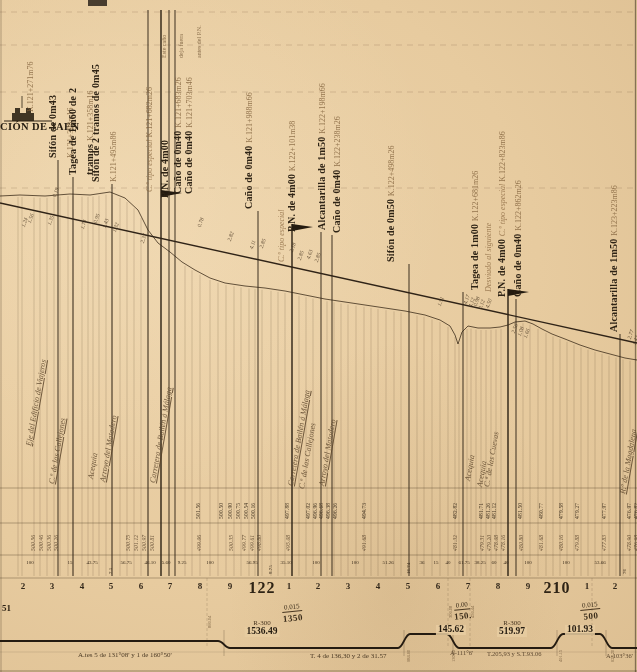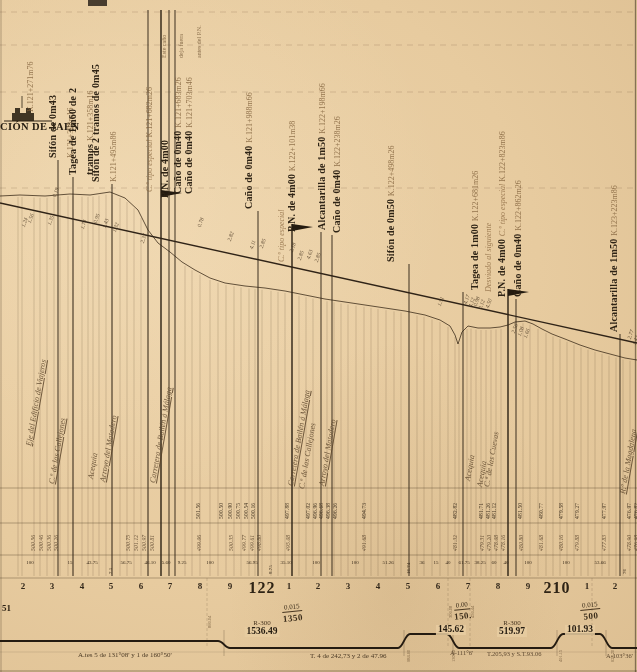--- a/index.html
+++ b/index.html
@@ -409,15 +409,15 @@
         <div class="r">R-300</div>
         <div class="len">519.97</div>
       </div>
       <div class="cseg" style="left: 580px; top: 625px; position: absolute;">
         <div class="len">101.93</div>
       </div>
       <div class="angle" style="left: 450px; top: 649px; position: absolute;">A-111°6'</div>
       <div class="angle" style="left: 487px; top: 650px; position: absolute;">T.205,93 y S.T.93.06</div>
       <div class="angle" style="left: 606px; top: 652px; position: absolute;">A-103°36'</div>
       <div class="note" style="left: 78px; top: 651px; position: absolute;">A.tes 5 de 131°08' y 1 de 160°50'</div>
-      <div class="note" style="left: 310px; top: 652px; position: absolute;">T. 4 de 242,73 y 2 de 47.96</div>
+      <div class="note" style="left: 310px; top: 652px; position: absolute;">T. 4 de 136,30 y 2 de 31.57</div>
     </div>
 </div>
 
 </body></html>

